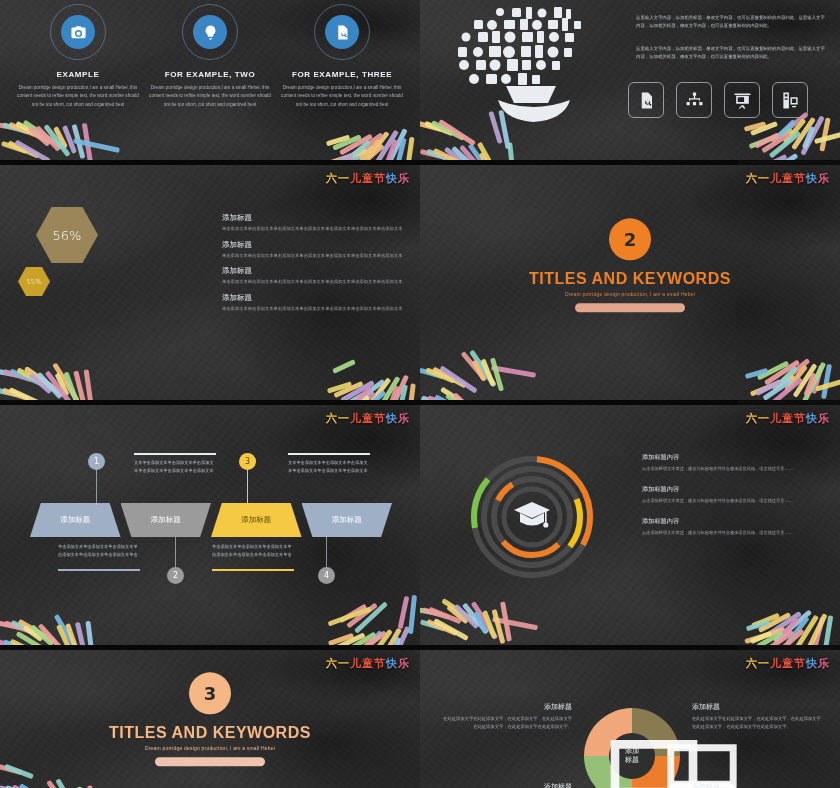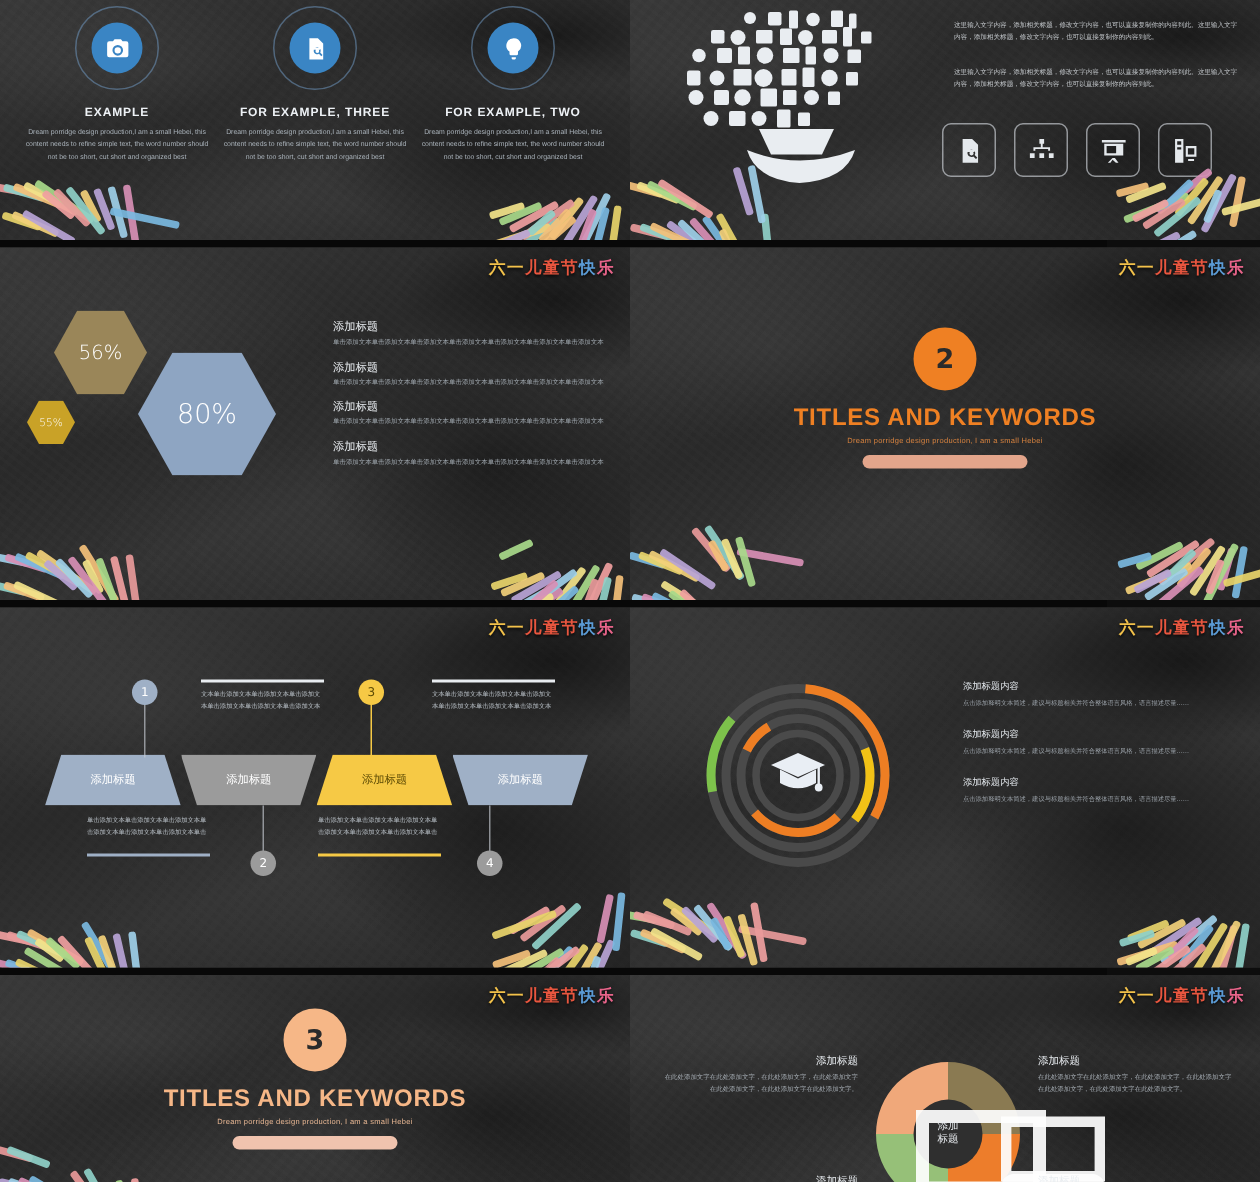--- a/index.html
+++ b/index.html
@@ -189,37 +189,37 @@
           </div>
         </div>
         <div class="s1-title">EXAMPLE</div>
         <div class="s1-body">Dream porridge design production,I am a small Hebei, this content needs to refine simple text, the word number should not be too short, cut short and organized best</div>
       </div>
       <div class="s1-col">
         <div class="ring-wrap">
           <div class="ring-outer"></div>
           <div class="ring-inner">
             <svg viewBox="0 0 24 24">
+                <path d="M12 2a7 7 0 00-4 12.7V17a1 1 0 001 1h6a1 1 0 001-1v-2.3A7 7 0 0012 2zm-2 18h4v1a1 1 0 01-1 1h-2a1 1 0 01-1-1v-1z"></path>
+              </svg>
+          </div>
+        </div>
+        <div class="s1-title">FOR EXAMPLE, TWO</div>
+        <div class="s1-body">Dream porridge design production,I am a small Hebei, this content needs to refine simple text, the word number should not be too short, cut short and organized best</div>
+      </div>
+      <div class="s1-col">
+        <div class="ring-wrap">
+          <div class="ring-outer"></div>
+          <div class="ring-inner">
+            <svg viewBox="0 0 24 24">
                 <path d="M6 2h8l5 5v15H6V2zm2 5h4v2H8V7zm0 4h8v2H8v-2zm8.2 4.6a3.3 3.3 0 10-1.2 1.2l2.2 2.2 1.2-1.2-2.2-2.2zm-2.7.4a1.8 1.8 0 110-3.6 1.8 1.8 0 010 3.6z"></path>
               </svg>
           </div>
         </div>
         <div class="s1-title">FOR EXAMPLE, THREE</div>
-        <div class="s1-body">Dream porridge design production,I am a small Hebei, this content needs to refine simple text, the word number should not be too short, cut short and organized best</div>
-      </div>
-      <div class="s1-col">
-        <div class="ring-wrap">
-          <div class="ring-outer"></div>
-          <div class="ring-inner">
-            <svg viewBox="0 0 24 24">
-                <path d="M12 2a7 7 0 00-4 12.7V17a1 1 0 001 1h6a1 1 0 001-1v-2.3A7 7 0 0012 2zm-2 18h4v1a1 1 0 01-1 1h-2a1 1 0 01-1-1v-1z"></path>
-              </svg>
-          </div>
-        </div>
-        <div class="s1-title">FOR EXAMPLE, TWO</div>
         <div class="s1-body">Dream porridge design production,I am a small Hebei, this content needs to refine simple text, the word number should not be too short, cut short and organized best</div>
       </div>
     </div>
     <div class="chalk-zone left">
         <div class="chalk" style="width: 22px; background: rgb(232, 154, 154); left: 2px; top: 14px; transform: rotate(10deg);"></div>
         <div class="chalk" style="width: 23px; background: rgb(242, 208, 122); left: 55px; top: 25px; transform: rotate(63deg);"></div>
         <div class="chalk" style="width: 28px; background: rgb(143, 208, 200); left: 8px; top: 16px; transform: rotate(16deg);"></div>
         <div class="chalk" style="width: 29px; background: rgb(184, 164, 214); left: 61px; top: 27px; transform: rotate(69deg);"></div>
         <div class="chalk" style="width: 34px; background: rgb(244, 192, 122); left: 14px; top: 18px; transform: rotate(22deg);"></div>
         <div class="chalk" style="width: 35px; background: rgb(158, 207, 232); left: 67px; top: 29px; transform: rotate(75deg);"></div>
@@ -369,21 +369,20 @@
       </div>
   </div>
 
   <div class="slide">
     <div class="festival">
       <span>六</span><span>一</span><span>儿</span><span>童</span><span>节</span><span>快</span><span>乐</span>
     </div>
     <div class="hexfield">
       <div class="hex h50">56%</div>
       <div class="hex h30">55%</div>
-      <div class="hex h80">80%</div>
     </div>
     <div class="s3-list">
       <div class="s3-item">
         <div class="s3-h">添加标题</div>
         <div class="s3-p">单击添加文本单击添加文本单击添加文本单击添加文本单击添加文本单击添加文本单击添加文本</div>
       </div>
       <div class="s3-item">
         <div class="s3-h">添加标题</div>
         <div class="s3-p">单击添加文本单击添加文本单击添加文本单击添加文本单击添加文本单击添加文本单击添加文本</div>
       </div>

